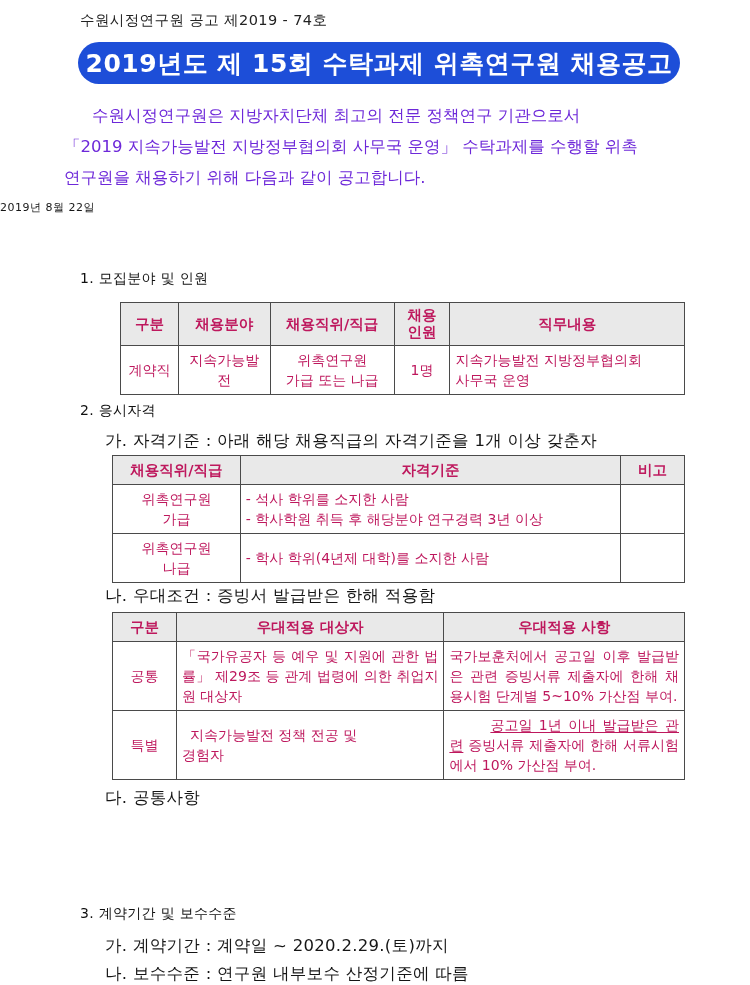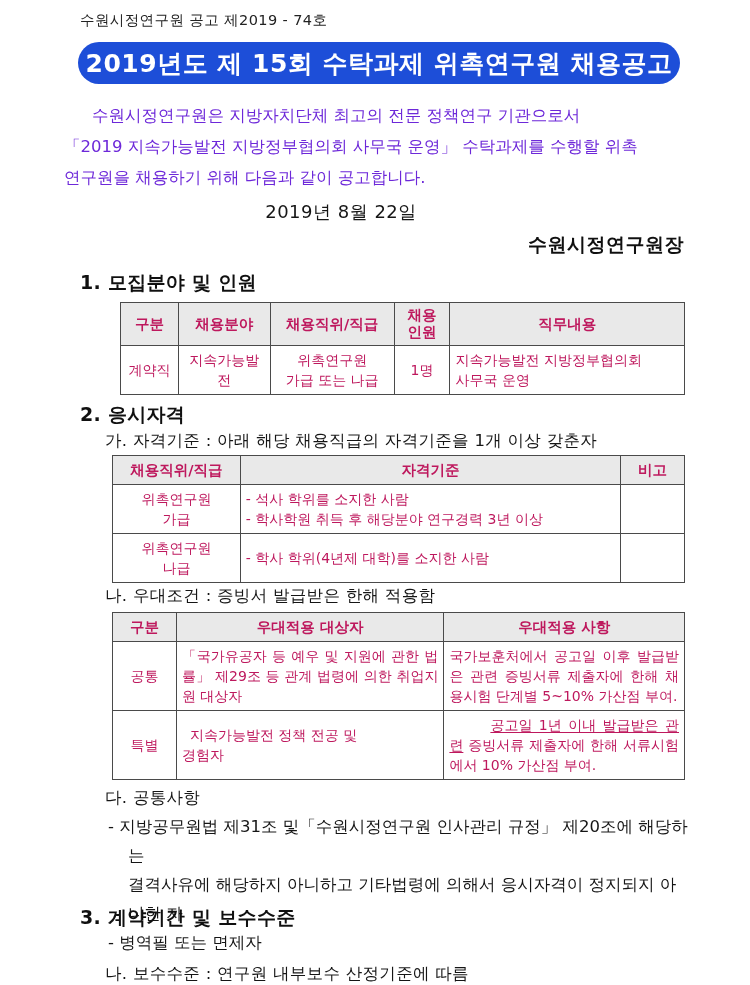--- a/index.html
+++ b/index.html
@@ -68,43 +68,43 @@
     color: #6d28d9;
   }
   .intro .first-line { display: block; text-indent: 28px; }
   .intro p { margin: 0; }
 
   .date-line {
     position: absolute;
     left: 0;
     top: 200px;
     width: 682px;
-    text-align: center;
-    font-size: 18px;
+    text-align: left;
+    font-size: 11px;
     color: #161616;
     letter-spacing: 0.5px;
   }
   .signature {
     position: absolute;
     left: 0;
     top: 232px;
     width: 684px;
     text-align: right;
     font-size: 19px;
     font-weight: bold;
     color: #101010;
     letter-spacing: 0.5px;
   }
 
   
   .sec-h {
     position: absolute;
     left: 80px;
-    font-size: 19px;
-    font-weight: bold;
+    font-size: 14px;
+    font-weight: normal;
     color: #101010;
     letter-spacing: 0.3px;
     white-space: nowrap;
   }
   .sub-h {
     position: absolute;
     left: 105px;
     font-size: 16.5px;
     color: #151515;
     letter-spacing: 0.3px;
@@ -178,21 +178,20 @@
 
   <div class="intro">
     <p>
         <span class="first-line">수원시정연구원은  지방자치단체  최고의  전문  정책연구  기관으로서</span>
       </p>
     <p><span>「2019 지속가능발전 지방정부협의회 사무국 운영」 수탁과제를 수행할 위촉</span></p>
     <p><span>연구원을 채용하기 위해 다음과 같이 공고합니다.</span></p>
   </div>
 
   <div class="date-line">2019년  8월 22일</div>
-  <div class="signature">수원시정연구원장</div>
 
   <div class="sec-h" style="top:270px;">1. 모집분야 및 인원</div>
 
   <table class="doc-table" id="table-recruit">
     <colgroup>
       <col style="width:58px">
         <col style="width:92px">
         <col style="width:124px">
         <col style="width:56px">
         <col style="width:235px">
@@ -292,26 +291,18 @@
           <span style="display:block;padding-left:8px">지속가능발전 정책 전공 및</span>
           <span style="display:block">경험자</span>
         </td>
         <td class="j"><span class="u">공고일 1년 이내 발급받은 관련</span> <span>증빙서류 제출자에 한해 서류시험에서 10% 가산점 부여.</span></td>
       </tr>
     </tbody>
   </table>
 
   <div class="sub-h" style="top:787px;">다. 공통사항</div>
 
-  <div class="bullets" style="top:812px;">
-    <span class="bl">
-      <span>- 지방공무원법 제31조 및「수원시정연구원 인사관리 규정」 제20조에 해당하는</span>
-    </span>
-    <span class="cont">결격사유에 해당하지 아니하고 기타법령에 의해서 응시자격이 정지되지 아니한 자</span>
-    <span class="bl">
-      <span>- 병역필 또는 면제자</span>
-    </span>
-  </div>
 
   <div class="sec-h" style="top:905px;">3. 계약기간 및 보수수준</div>
+  <div class="sub-h" style="top:935px;">가. 계약기간 : 계약일 ~ 2020.2.29.(토)까지</div>
   <div class="sub-h" style="top:963px;">나. 보수수준 : 연구원 내부보수 산정기준에 따름</div>
 
 </div>
 
 </body></html>

